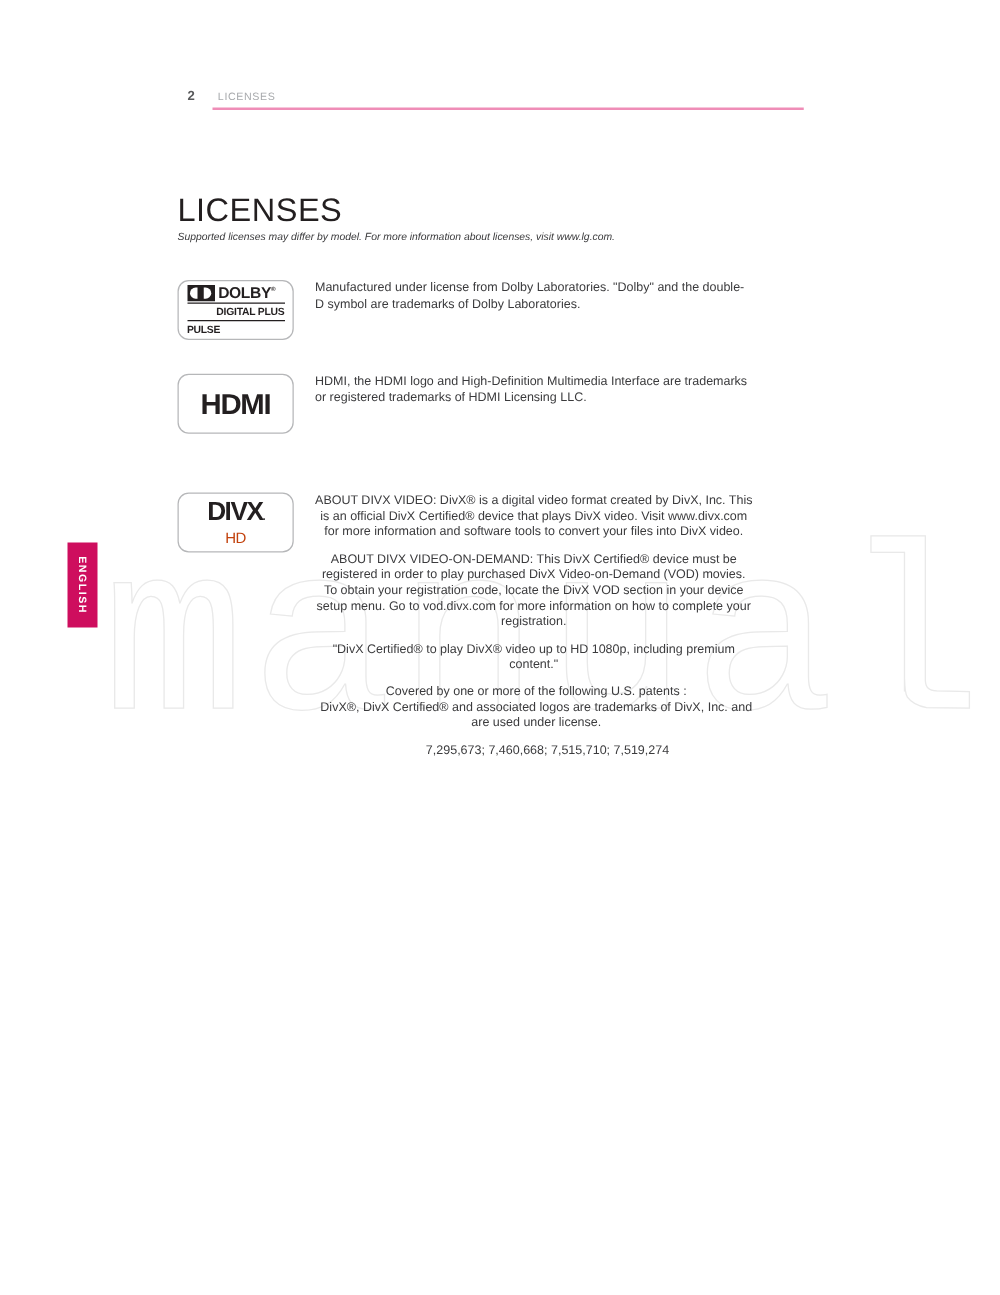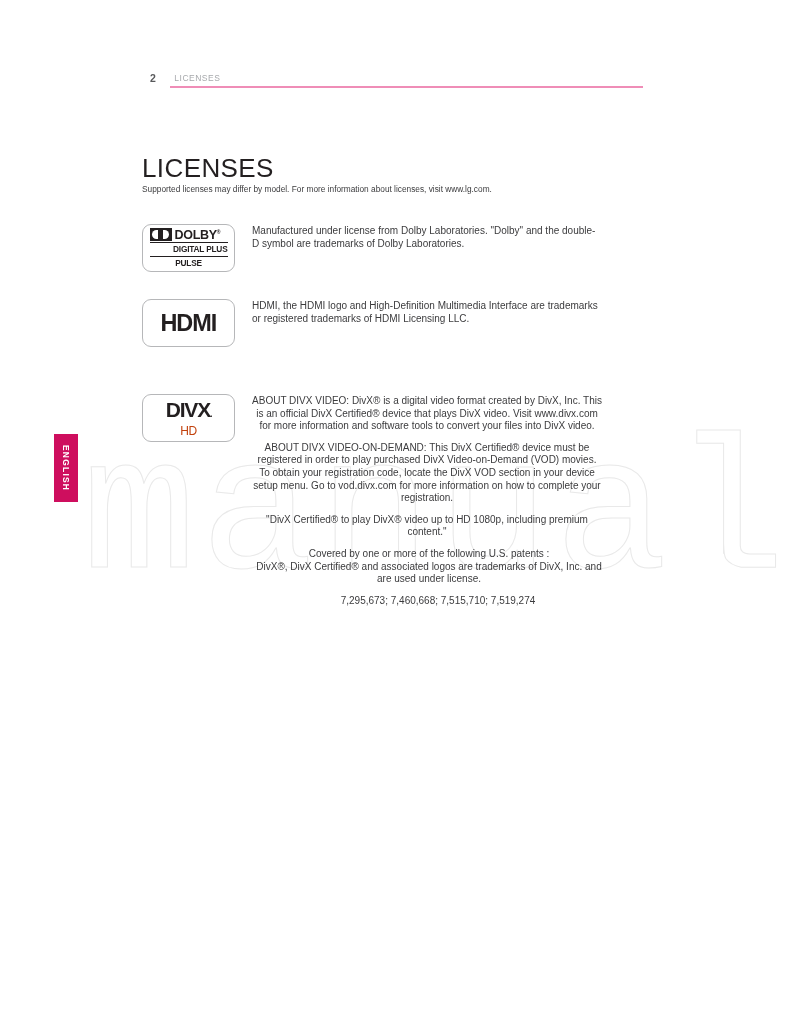--- a/index.html
+++ b/index.html
@@ -84,20 +84,21 @@
 
   .intro {
     position: absolute;
     left: 142px;
     top: 183px;
     width: 470px;
     font-size: 8.3px;
     line-height: 12px;
     color: #3b3b3d;
     z-index: 2;
+    font-style: italic;
   }
 
   
   .license-block {
     position: absolute;
     left: 142px;
     width: 460px;
     z-index: 2;
   }
   .logo-box {
@@ -176,21 +177,21 @@
     border-top: 1.3px solid #231f20;
     font-size: 8.3px;
     font-weight: bold;
     line-height: 11px;
     letter-spacing: -0.2px;
     color: #231f20;
     margin-top: 1.5px;
     padding-top: 0.5px;
   }
   .dolby-row2 { text-align: right; }
-  .dolby-row3 { text-align: center; }
+  .dolby-row3 { text-align: left; }
 
   
   .hdmi {
     font-family: "Liberation Sans", sans-serif;
     font-size: 23px;
     font-weight: bold;
     letter-spacing: -1px;
     color: #231f20;
     line-height: 24px;
     transform: scaleX(1.02);

